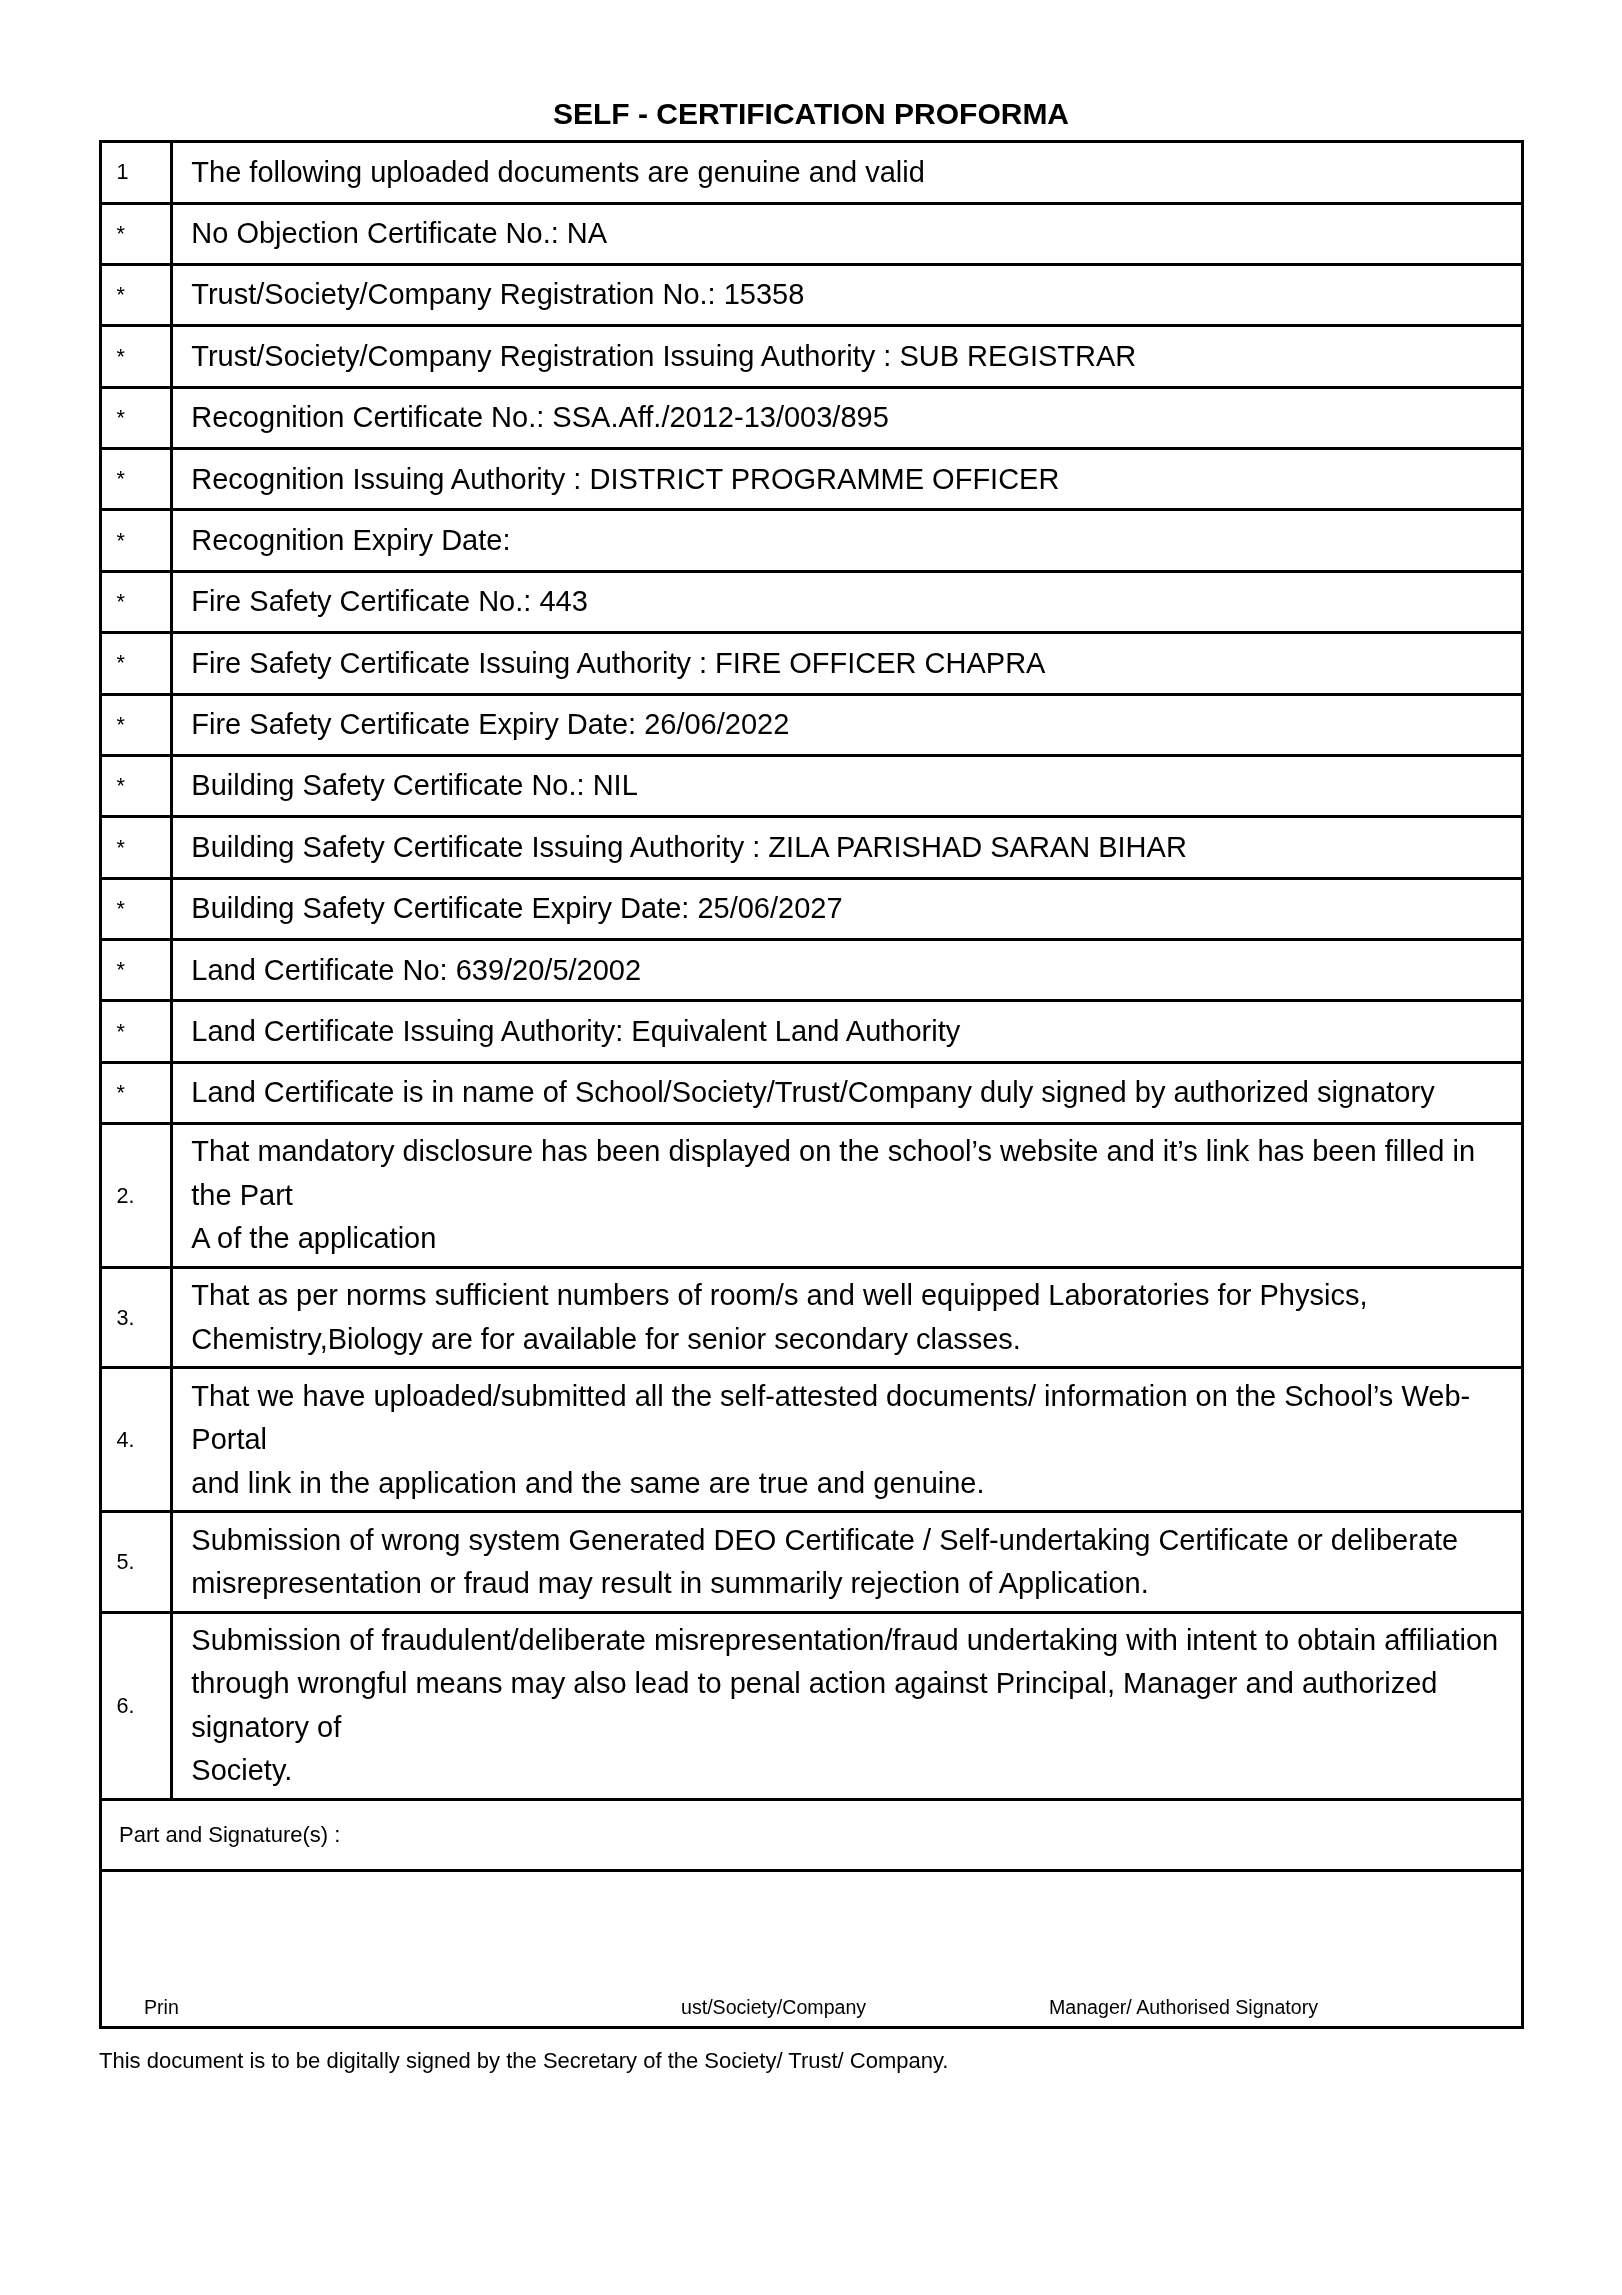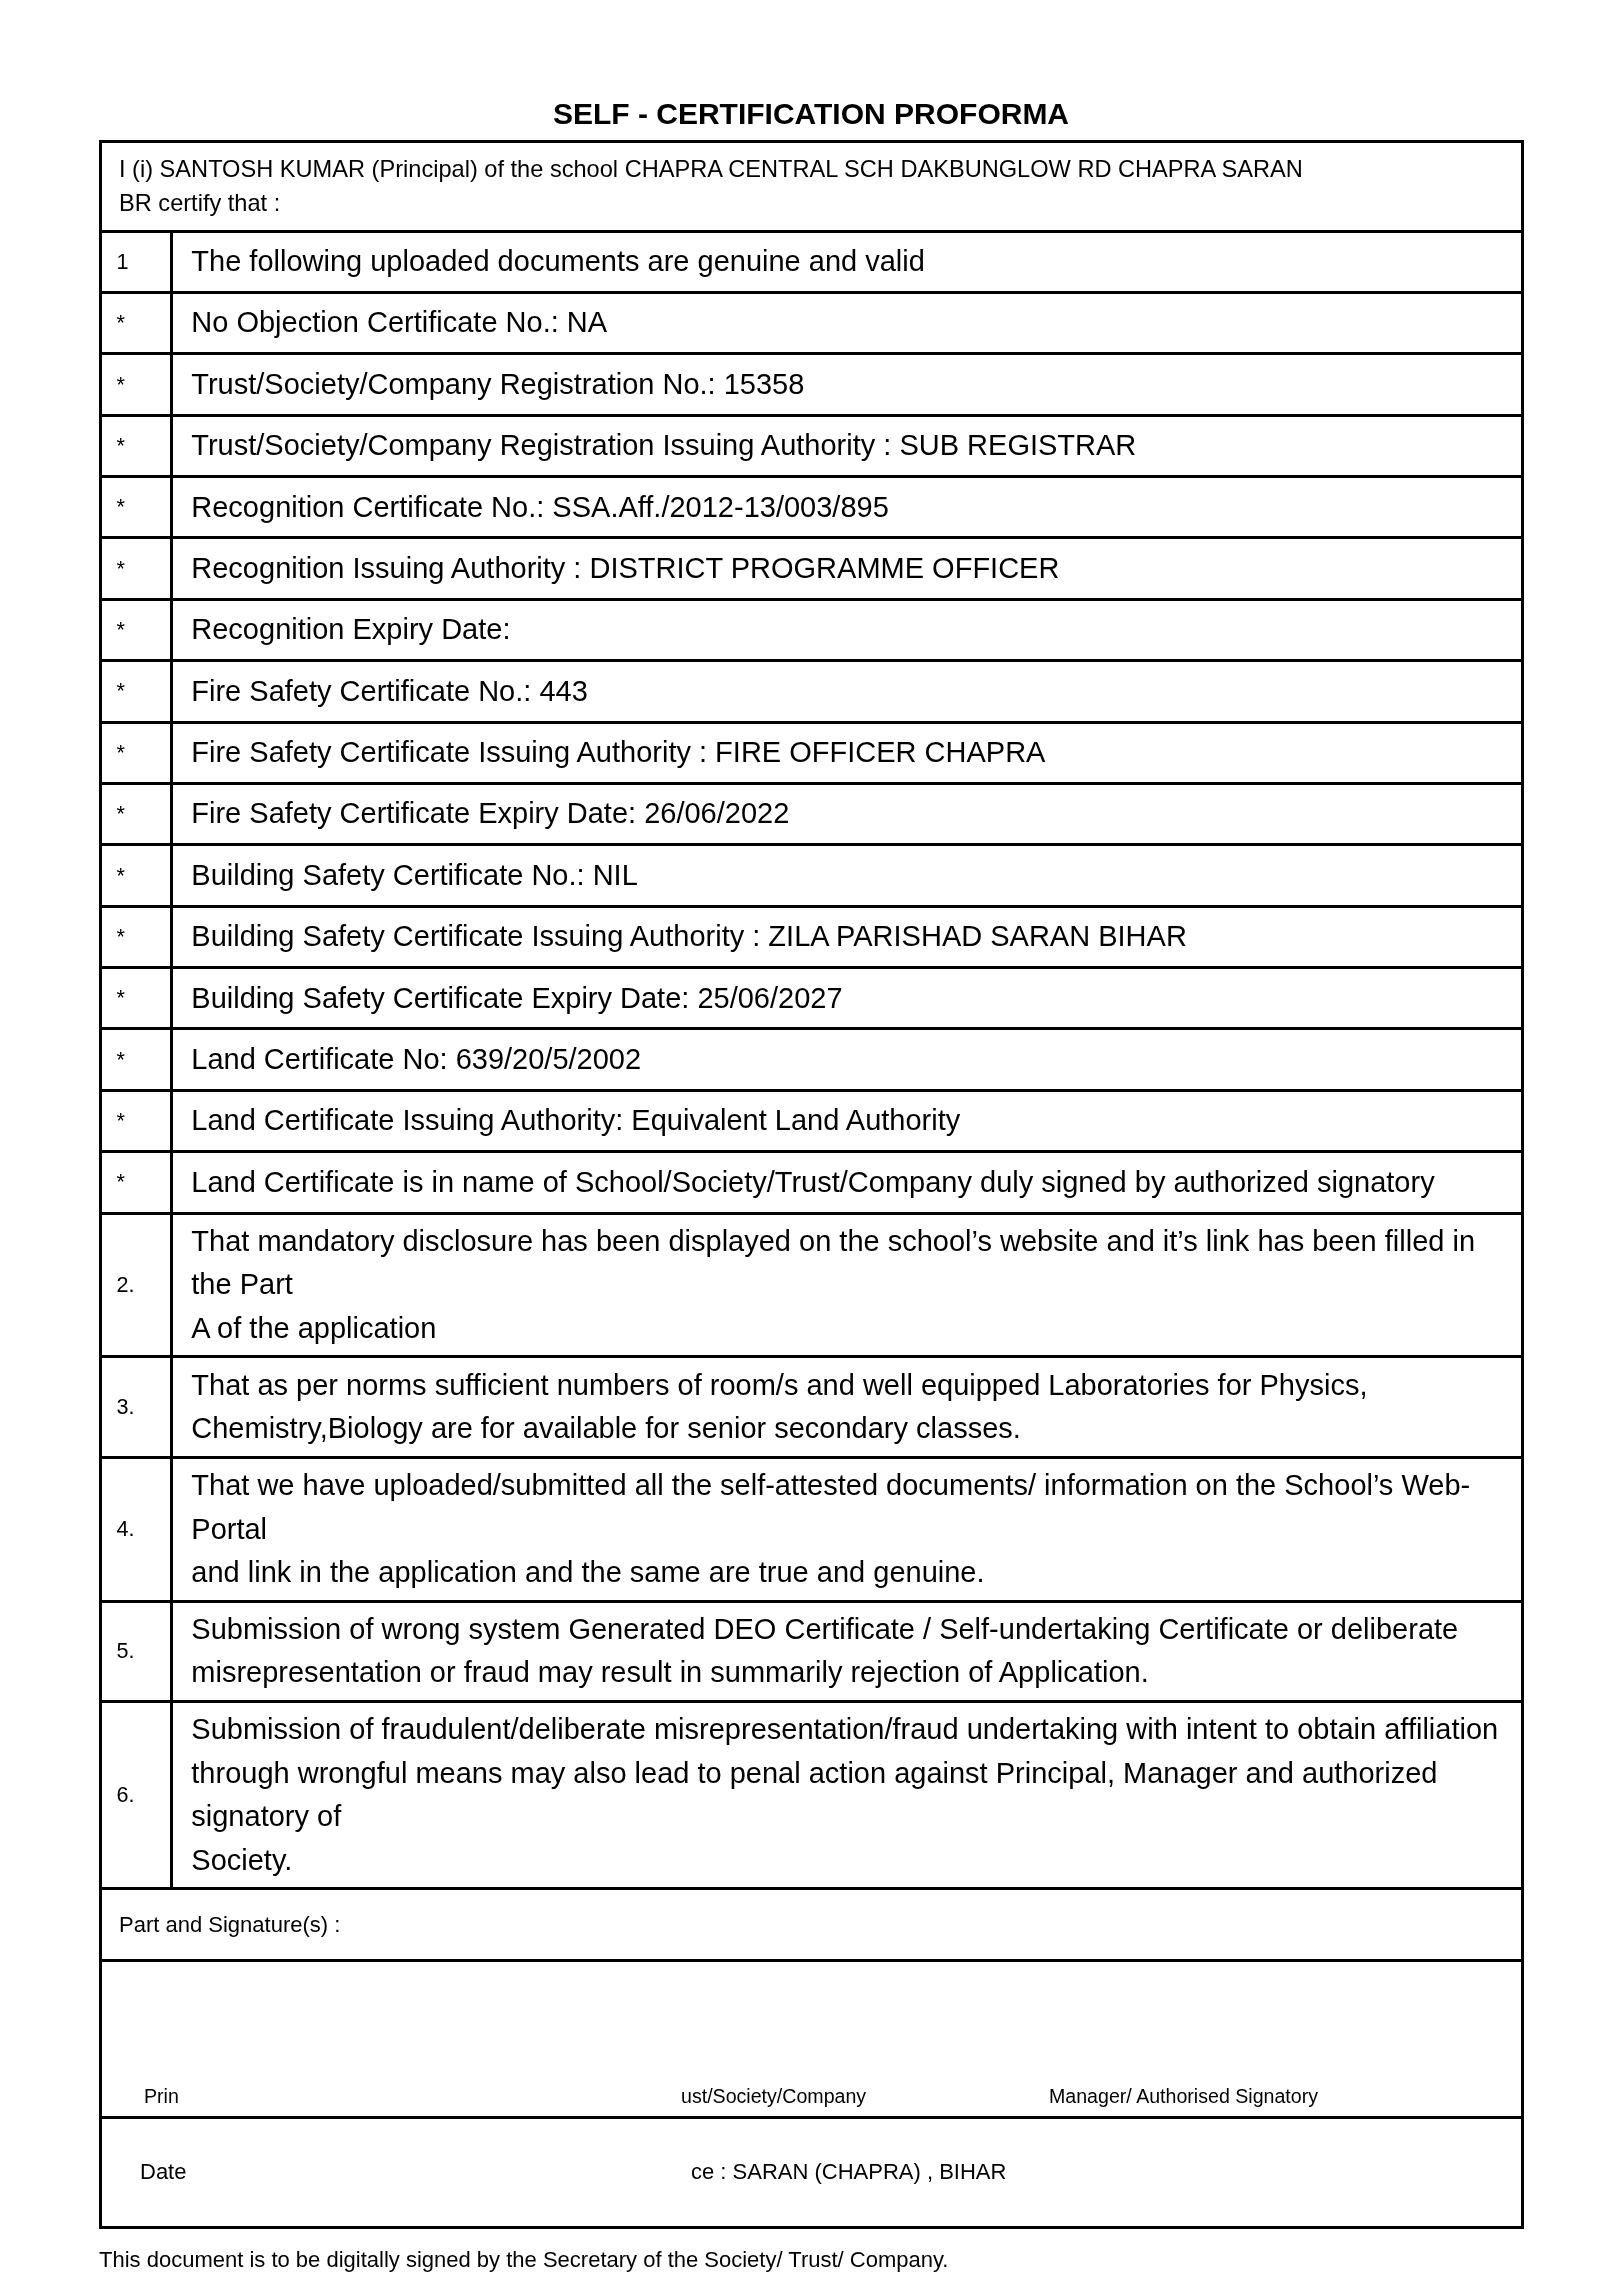--- a/index.html
+++ b/index.html
@@ -52,24 +52,20 @@
 
 <div class="wrap">
   <table class="proforma">
     <colgroup>
         <col class="c-no">
         <col>
       </colgroup>
 
     <tbody>
 
-    <tr class="r-intro">
-      <td colspan="2">I (i) SANTOSH KUMAR (Principal) of the school CHAPRA CENTRAL SCH DAKBUNGLOW RD CHAPRA SARAN
-BR certify that :</td>
-    </tr>
 
     <tr class="r-s">
       <td class="no">1</td>
       <td class="txt">The following uploaded documents are genuine and valid</td>
     </tr>
     <tr class="r-s">
       <td class="no">*</td>
       <td class="txt">No Objection Certificate No.: NA</td>
     </tr>
     <tr class="r-s">
@@ -160,25 +156,19 @@
     </tr>
 
     <tr class="r-sig">
       <td colspan="2">
         <span class="sig-label sig-principal">Prin</span>
         <span class="sig-label sig-trust">ust/Society/Company</span>
         <span class="sig-label sig-manager">Manager/ Authorised Signatory</span>
       </td>
     </tr>
 
-    <tr class="r-date">
-      <td colspan="2">
-        <span class="date-label">Date</span>
-        <span class="place-frag">ce : SARAN (CHAPRA) , BIHAR</span>
-      </td>
-    </tr>
   </tbody>
     </table>
 
 </div>
 
 <div class="footer-note">This document is to be digitally signed by the Secretary of the Society/ Trust/ Company.</div>
 
 
 </body></html>

